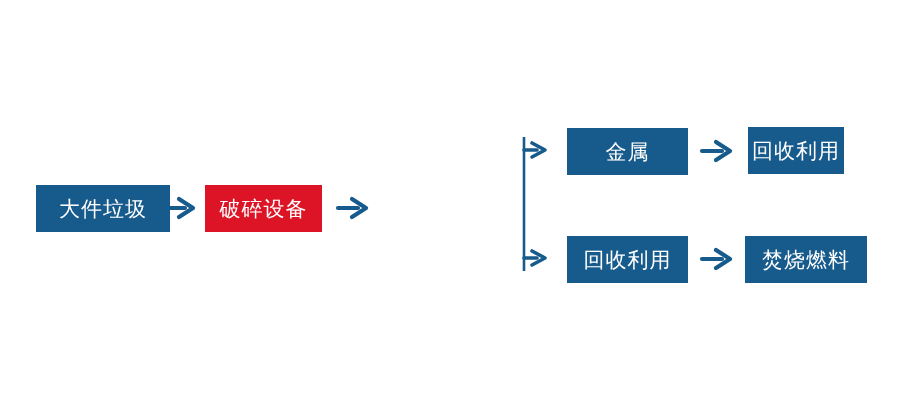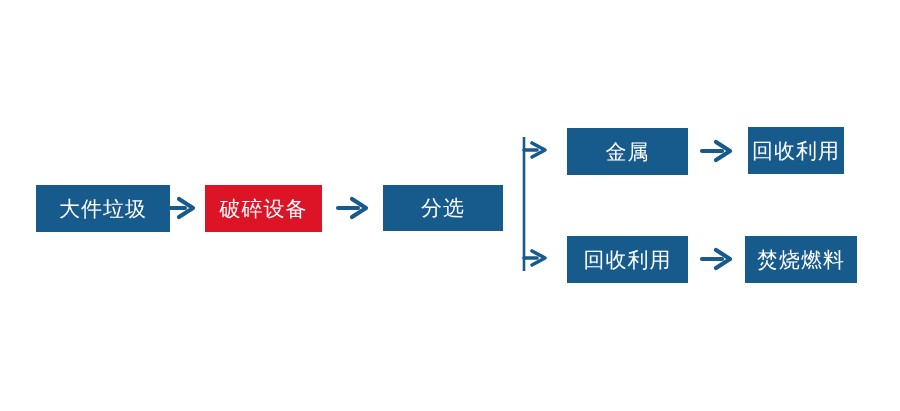--- a/index.html
+++ b/index.html
@@ -64,23 +64,20 @@
 
   <div class="node red" style="left:205px;top:185px;width:117px;height:47px">
     <span>破碎设备</span>
   </div>
 
   <svg class="arrow" style="left:335px;top:195px" width="38" height="26" viewBox="0 0 38 26">
     <path class="shaft" d="M3 13 H23"></path>
     <path class="head" d="M17 4 L31 13 L17 22"></path>
   </svg>
 
-  <div class="node blue" style="left:383px;top:185px;width:120px;height:46px">
-    <span>分选</span>
-  </div>
 
   <svg class="bracket" style="left:516px;top:134px" width="40" height="142" viewBox="0 0 40 142">
     <path class="spine" d="M8 3 V137"></path>
     <path class="shaft" d="M8 16 H21"></path>
     <path class="head" d="M16 9 L29 16 L16 23"></path>
     <path class="shaft" d="M8 124 H21"></path>
     <path class="head" d="M16 117 L29 124 L16 131"></path>
   </svg>
 
   <div class="node blue" style="left:567px;top:128px;width:121px;height:47px">
@@ -98,17 +95,17 @@
 
   <div class="node blue" style="left:567px;top:236px;width:121px;height:47px">
     <span>回收利用</span>
   </div>
 
   <svg class="arrow" style="left:699px;top:246px" width="38" height="26" viewBox="0 0 38 26">
     <path class="shaft" d="M3 13 H23"></path>
     <path class="head" d="M17 4 L31 13 L17 22"></path>
   </svg>
 
-  <div class="node blue" style="left:745px;top:236px;width:112px;height:47px">
+  <div class="node blue" style="left:745px;top:236px;width:122px;height:47px">
     <span>焚烧燃料</span>
   </div>
 
 </div>
 
 </body></html>

